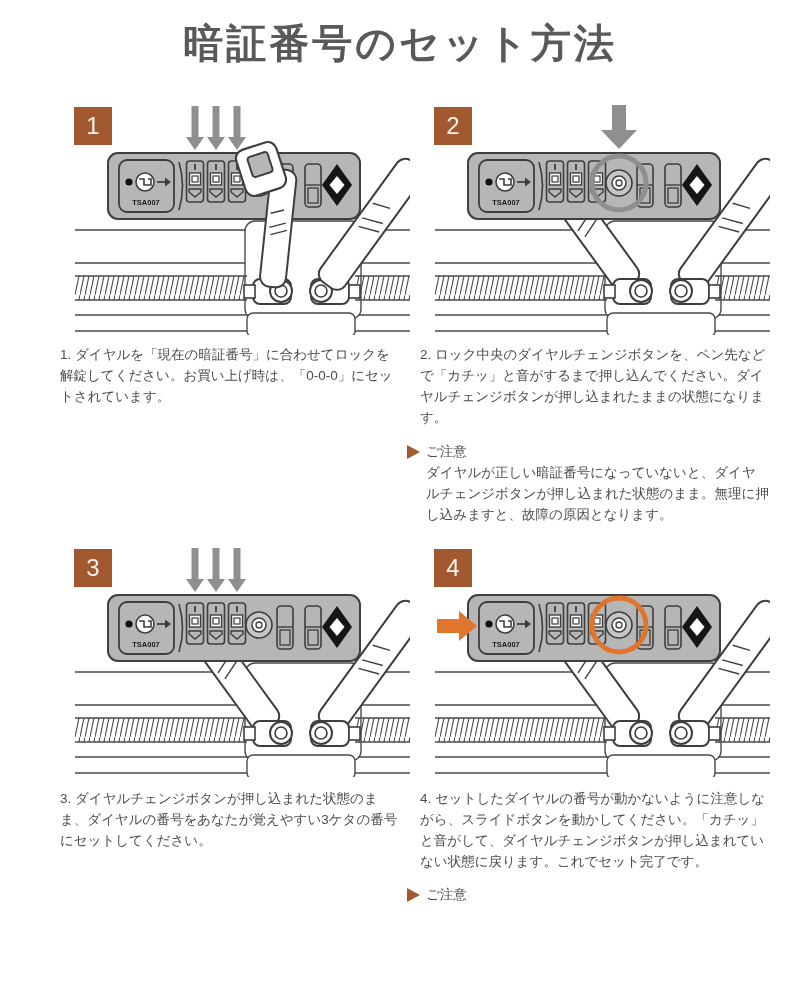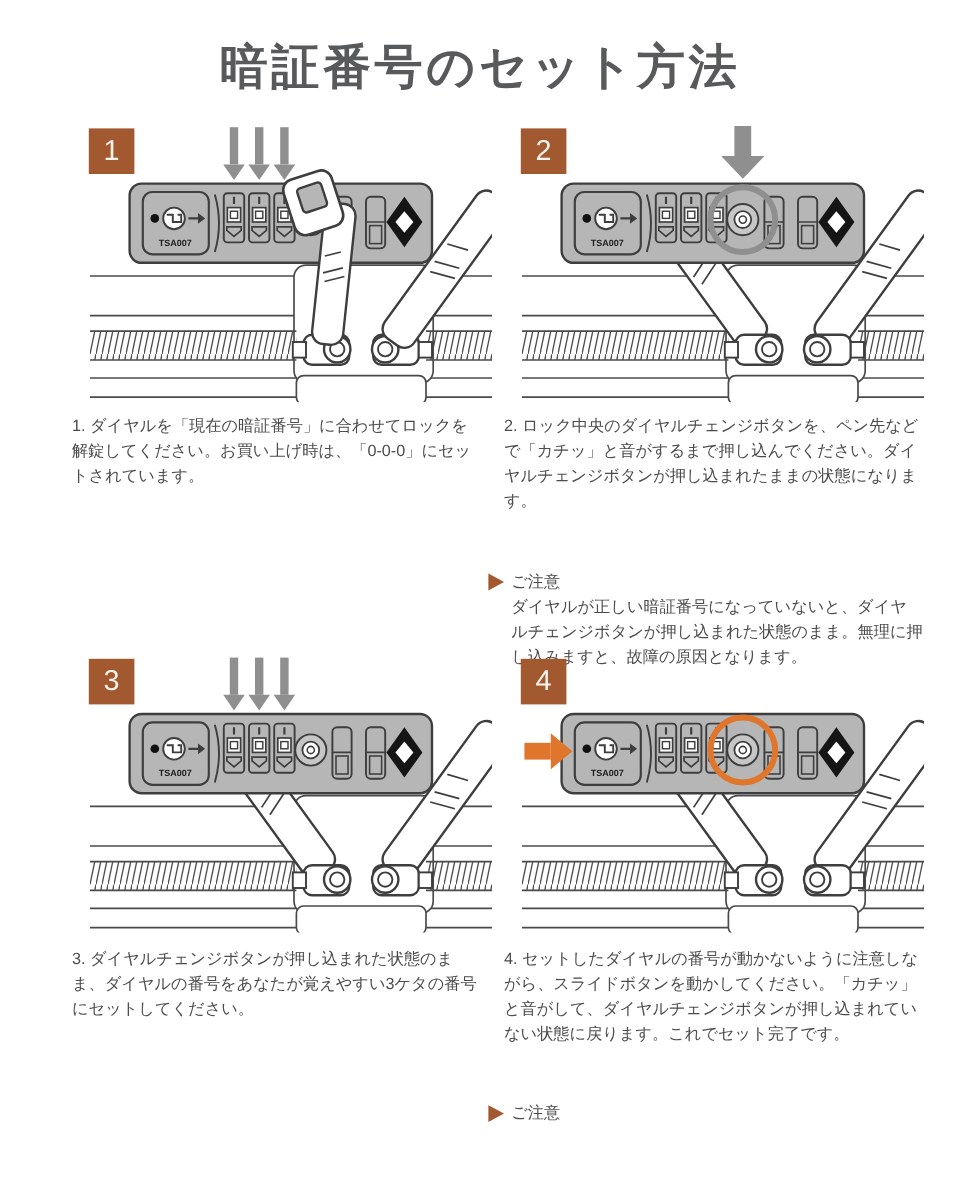--- a/index.html
+++ b/index.html
@@ -1,35 +1,35 @@
 <!DOCTYPE html>
 <html><head>
 <meta charset="utf-8">
 <style>
   html,body{margin:0;padding:0;background:#ffffff;}
   .page{
     position:relative;width:800px;height:1000px;background:#ffffff;overflow:hidden;
     font-family:"Liberation Sans","DejaVu Sans",sans-serif;color:#4c4c4c;
   }
   .title{
-    position:absolute;left:0;top:28px;width:800px;text-align:center;
+    position:absolute;left:0;top:16px;width:800px;text-align:center;
     font-size:40px;font-weight:600;letter-spacing:3px;color:#58595b;margin:0;
   }
   .cell{position:absolute;width:335px;height:232px;}
   .illus{position:absolute;left:15px;top:0;width:335px;height:232px;}
   .step-num{
     position:absolute;left:14px;top:4px;width:38px;height:38px;background:#a3592f;
     color:#f7f2ec;font-size:24px;line-height:38px;text-align:center;
   }
   .step-text{
     position:absolute;margin:0;font-size:13.5px;line-height:21px;color:#4c4c4c;
     text-align:left;letter-spacing:0px;
   }
   .note{position:absolute;font-size:13.5px;line-height:21px;color:#4c4c4c;}
-  .note-head{display:flex;align-items:center;margin-top:33px;}
+  .note-head{display:flex;align-items:center;}
   .tri{
     display:inline-block;width:0;height:0;border-top:7px solid transparent;
     border-bottom:7px solid transparent;border-left:13px solid #a3592f;margin-right:6px;
   }
   .note-body{margin-left:19px;}
   .note-body p{margin:0;}
 </style>
 </head>
 <body>
 

